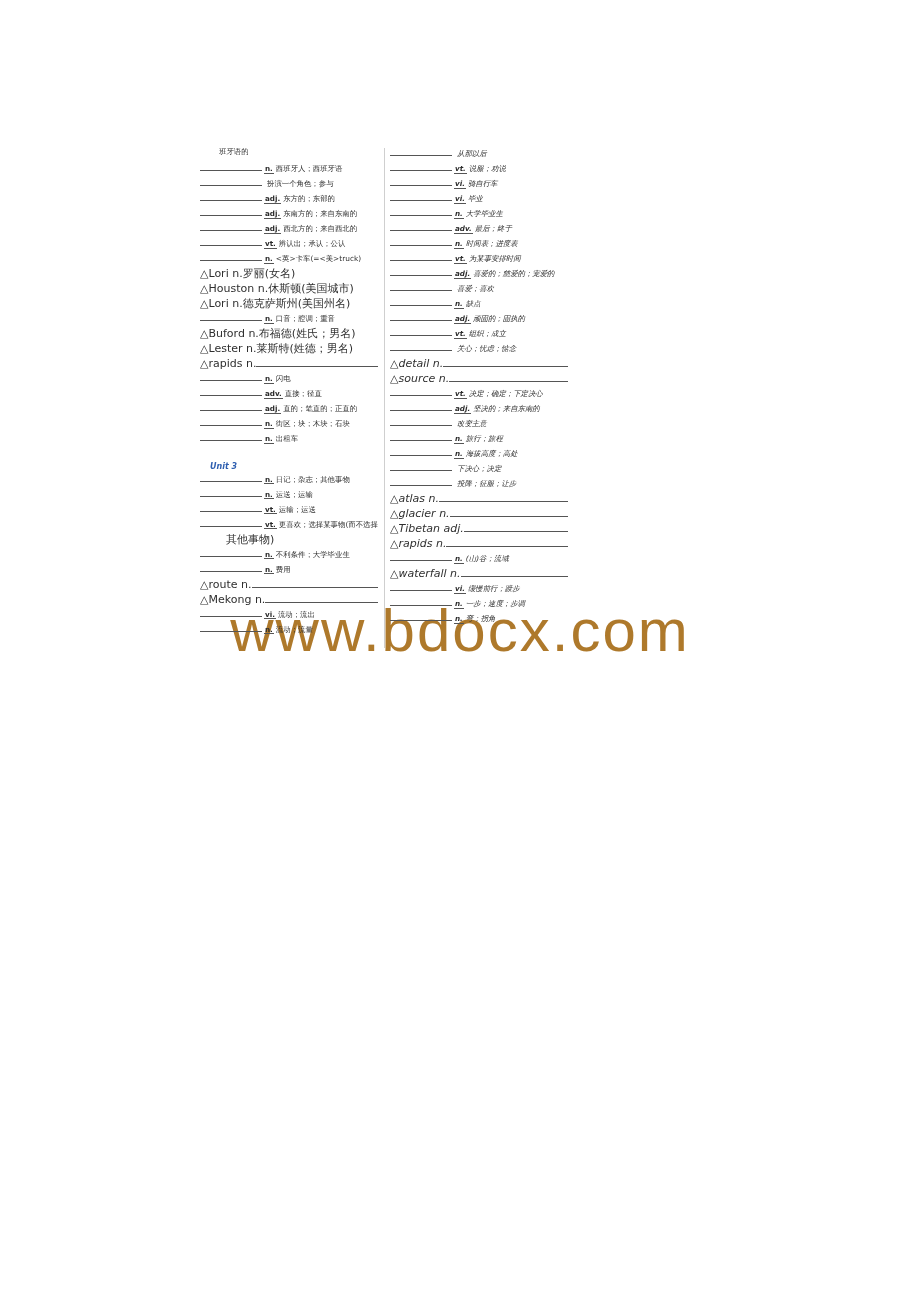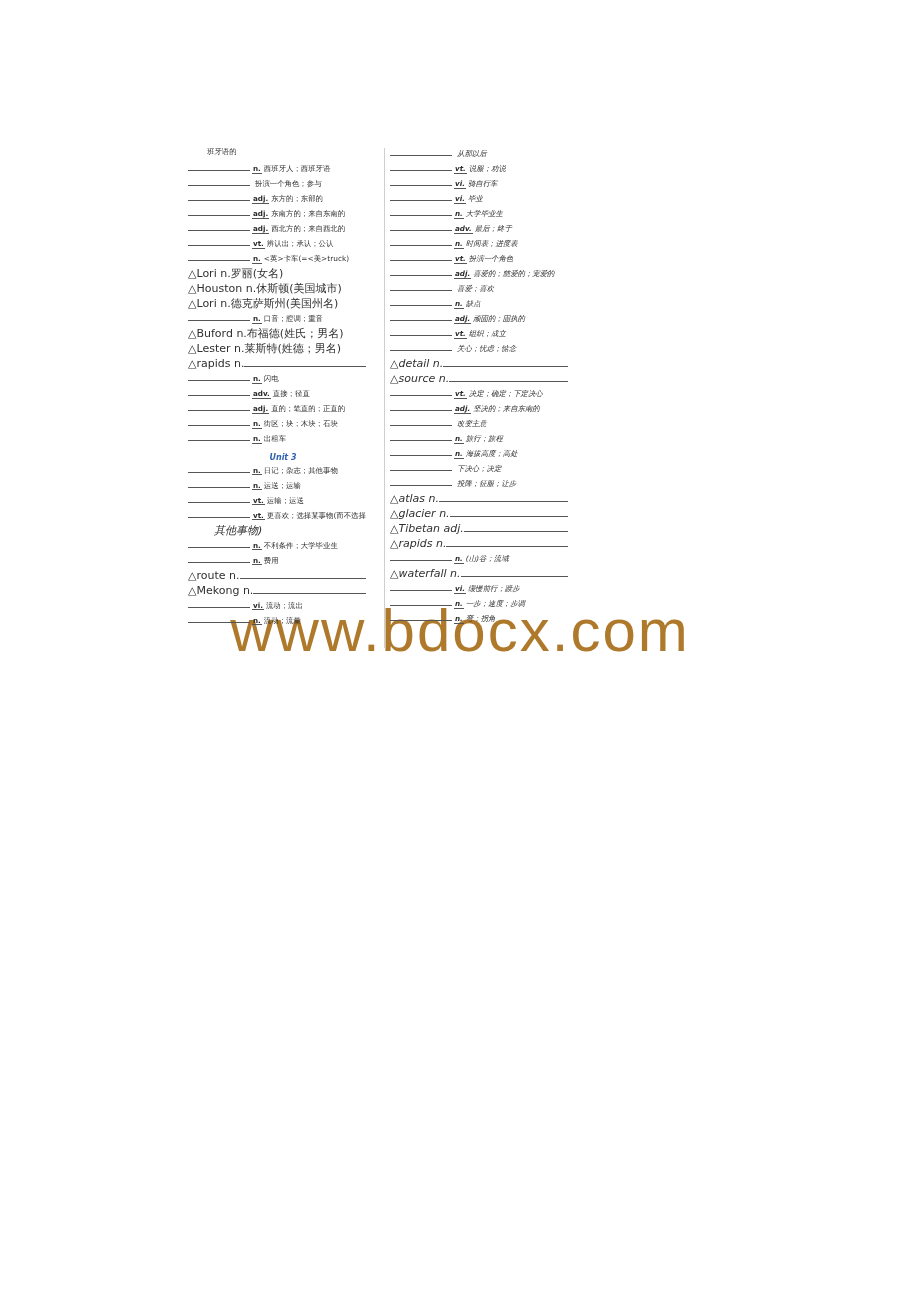--- a/index.html
+++ b/index.html
@@ -26,21 +26,21 @@
     user-select:none;
     z-index:5;
   }
 
   
   .col{
     position:absolute;
     top:148px;
     z-index:10;
   }
-  #col-left{left:188px;width:180px;text-align:center;}
+  #col-left{left:200px;width:180px;}
   #col-right{left:390px;width:180px;font-style:italic;}
 
   
   #col-divider{
     position:absolute;
     left:384px;top:148px;
     width:1px;height:500px;
     background:#cfcfcf;
     z-index:8;
   }
@@ -79,33 +79,33 @@
   }
   .entry .cn{
     flex:0 0 auto;
     font-size:7.4px;
     color:#2f2f2f;
   }
   .entry .cn.ind{padding-left:3px;}
 
   
   .entry.plain{padding-left:16px;}
-  .entry.cont{padding-left:26px;font-style:italic;}
+  .entry.cont{padding-left:26px;}
 
   
   .entry.tri .lead{padding-left:0;}
 
   
   .unit-head{
     font-size:8px;
     font-weight:bold;
     font-style:italic;
     color:#2f5fb0;
     padding-left:10px;
-    margin-top:6px;
+    margin-top:15px;
     margin-bottom:2px;
     line-height:1.1;
   }
 </style>
 </head>
 <body>
 
 <div id="page">
 
   <div id="watermark">www.bdocx.com</div>
@@ -283,21 +283,21 @@
         <span class="cn">最后；终于</span>
       </div>
       <div class="entry">
         <span class="rule fixed"></span>
         <span class="pos">n.</span>
         <span class="cn">时间表；进度表</span>
       </div>
       <div class="entry">
         <span class="rule fixed"></span>
         <span class="pos">vt.</span>
-        <span class="cn">扮演一个角色</span>
+        <span class="cn">为某事安排时间</span>
       </div>
       <div class="entry">
         <span class="rule fixed"></span>
         <span class="pos">adj.</span>
         <span class="cn">喜爱的；慈爱的；宠爱的</span>
       </div>
       <div class="entry">
         <span class="rule fixed"></span>
         <span class="cn ind">喜爱；喜欢</span>
       </div>

